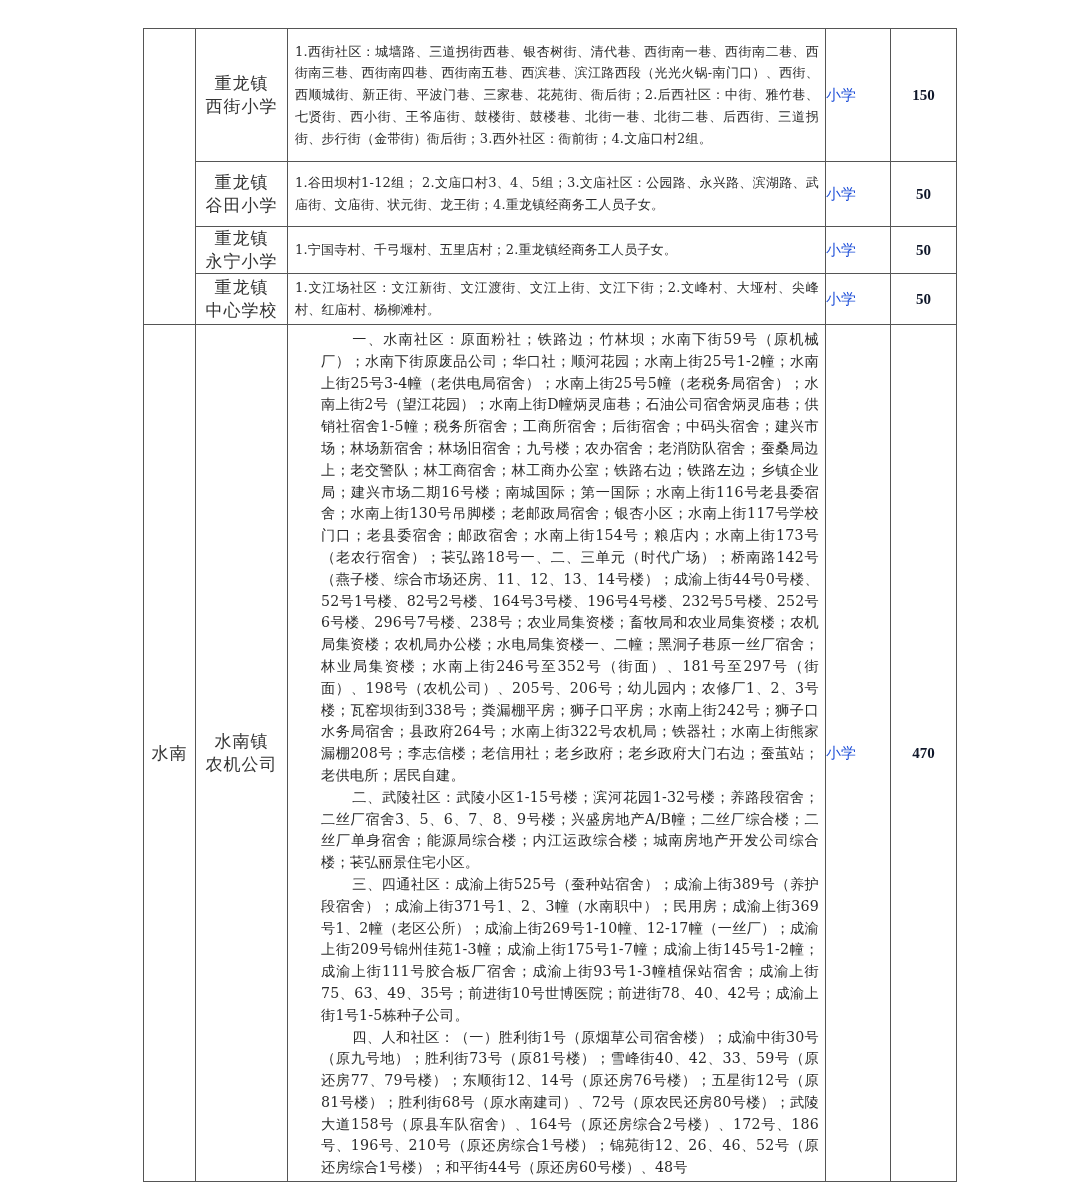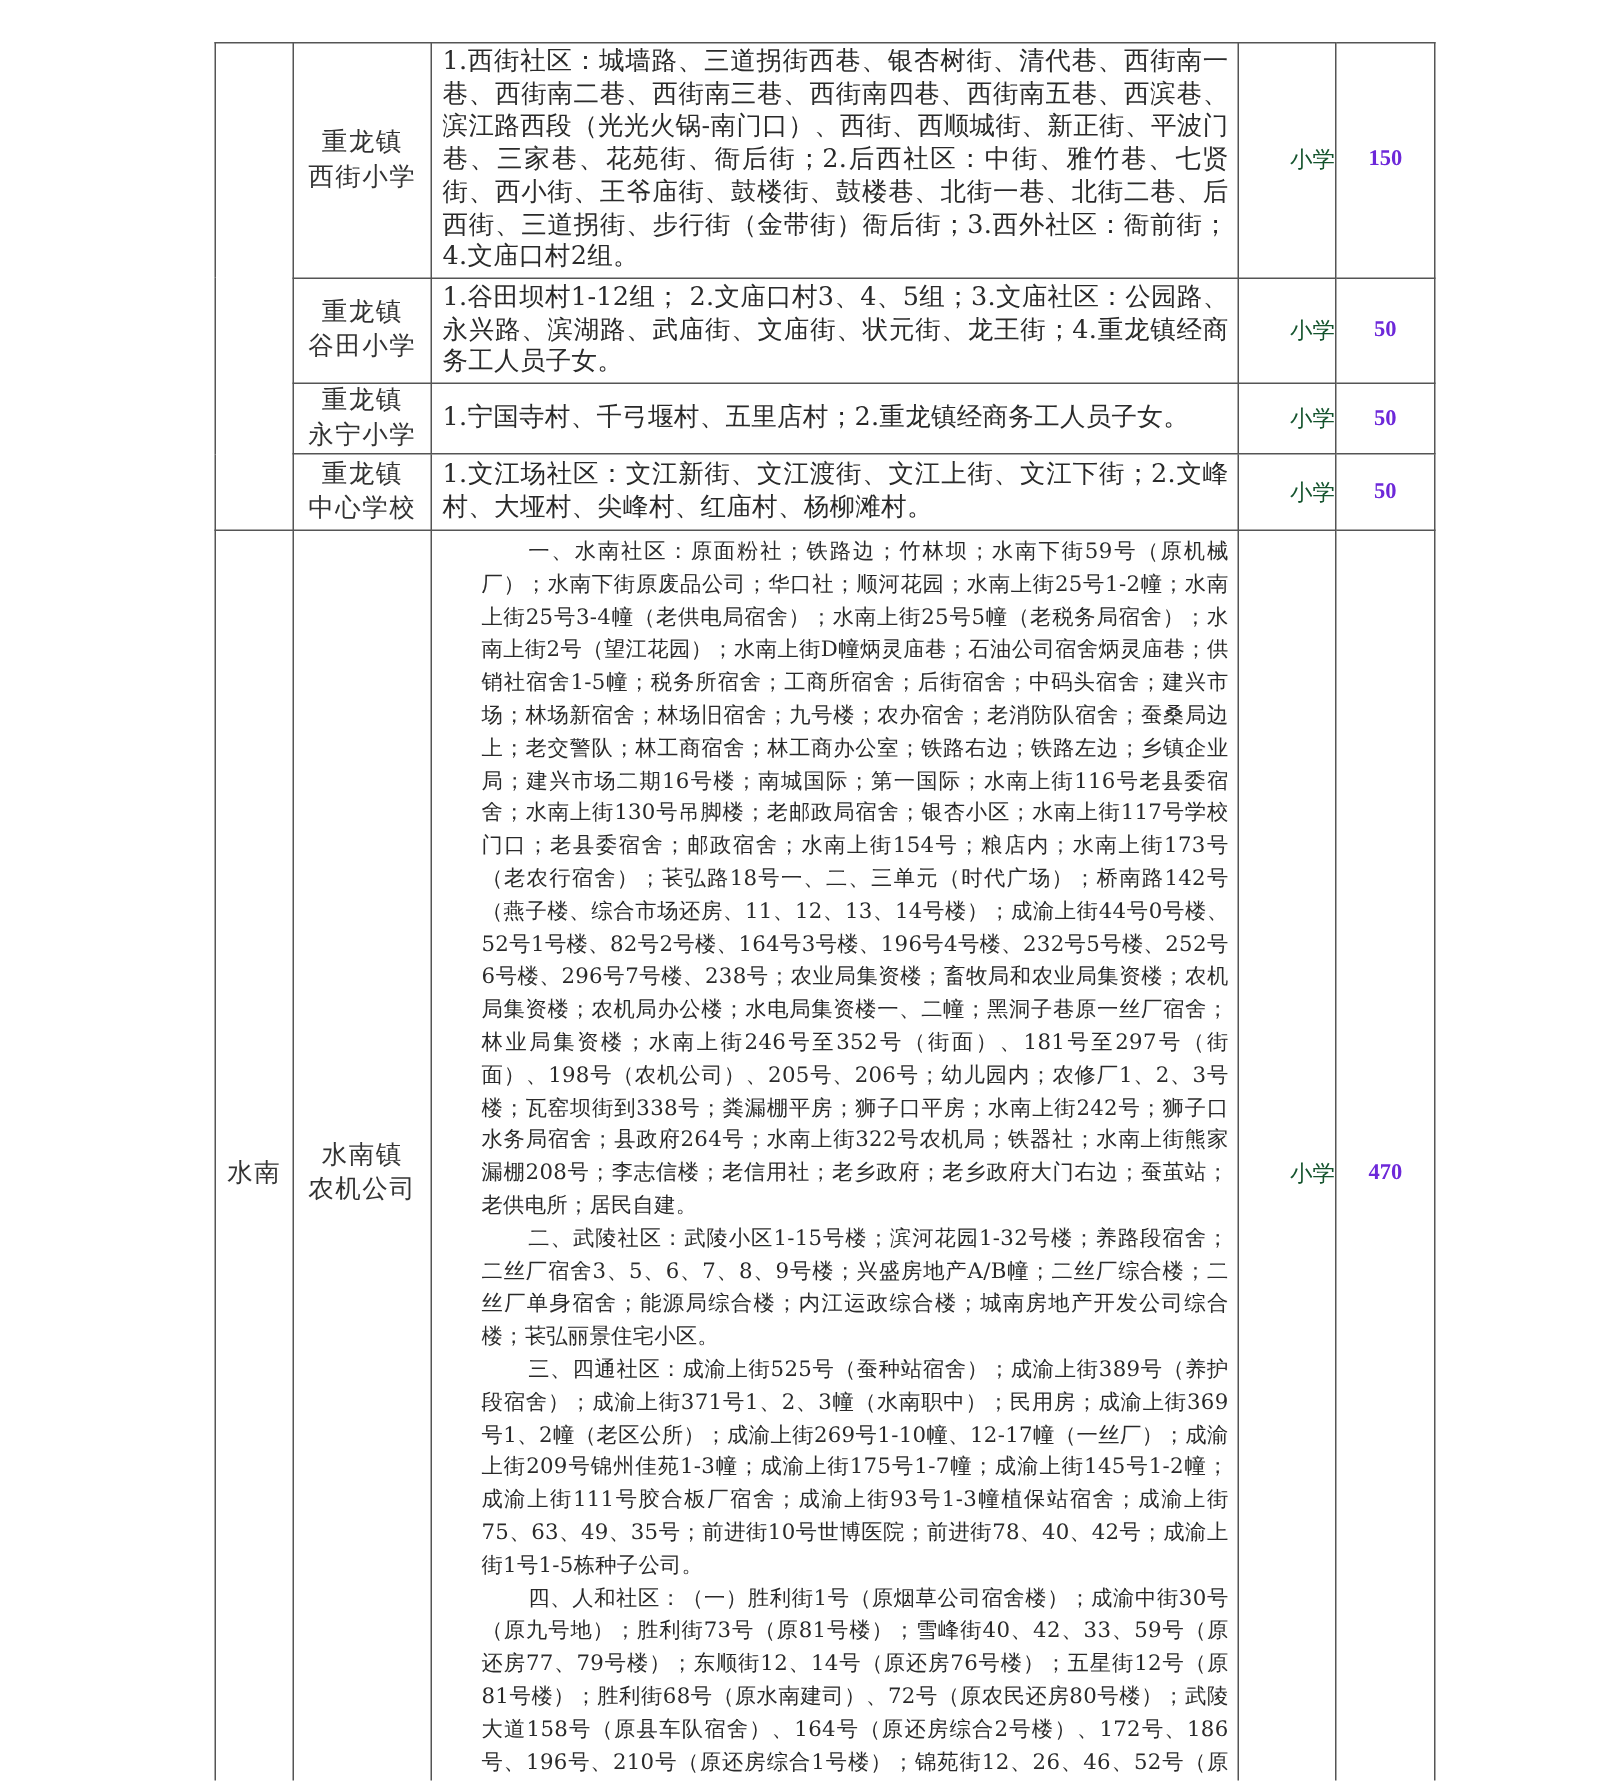--- a/index.html
+++ b/index.html
@@ -23,29 +23,29 @@
   col.c-range { width: 538px; }
   col.c-level { width: 65px; }
   col.c-count { width: 66px; }
 
   .district, .school {
     text-align: center; font-size: 17px; line-height: 23px; color: #333;
     letter-spacing: 1px;
   }
   .school span { display: block; }
   .range {
-    font-size: 17px; line-height: 21.7px; color: #2a2a2a;
+    font-size: 13px; line-height: 21.7px; color: #2a2a2a;
     padding: 2px 6px 2px 7px !important;
     text-align: justify;
     letter-spacing: 0.2px;
   }
   .range p { margin: 0; text-indent: 0; }
   .range p.indent { text-indent: 2.2em; margin-left: 26px; }
-  .level { text-align: right; font-size: 15px; color: #14532d; }
-  .count { text-align: center; font-size: 15px; font-weight: bold; color: #6d28d9; font-family: "Liberation Serif", "DejaVu Serif", serif; }
+  .level { text-align: left; font-size: 15px; color: #1d4ed8; }
+  .count { text-align: center; font-size: 15px; font-weight: bold; color: #0f172a; font-family: "Liberation Serif", "DejaVu Serif", serif; }
 
   tr.r1 { height: 133px; }
   tr.r2 { height: 65px; }
   tr.r3 { height: 47px; }
   tr.r4 { height: 51px; }
   tr.r5 { height: 849px; }
   tr.r5 .range { vertical-align: top; padding-top: 4px !important; font-size: 14.2px; line-height: 21.8px; }
 </style>
 </head>
 <body>

